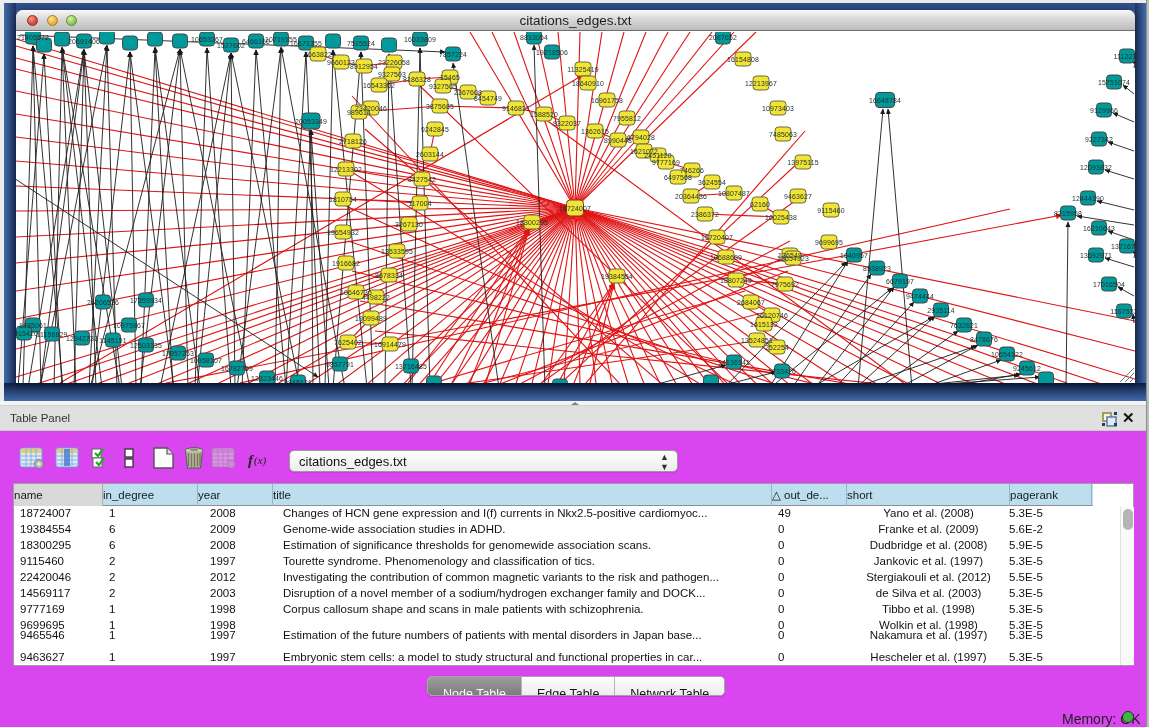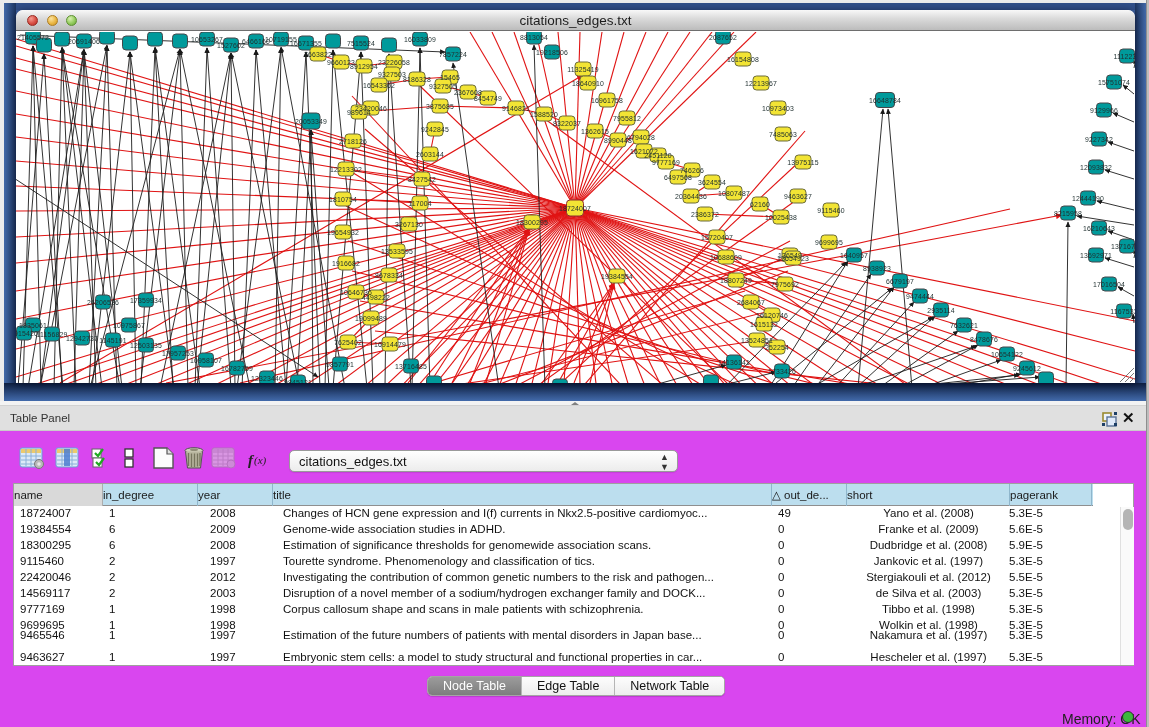--- a/index.html
+++ b/index.html
@@ -31,21 +31,21 @@
 #tbl{position:absolute;left:13px;top:77px;width:1121px;height:182.5px;background:#fff;border:1px solid #9f9f9f}
 #thead{position:absolute;left:0;top:0;width:1079px;height:22px;background:#bcdeee;border-bottom:1px solid #8f8f8f;font-size:11.5px;color:#1a1a1a}
 #thead .hc{position:absolute;top:0;height:22px;line-height:22px;text-align:left;border-right:1px solid #8fb6cc}
 #thead .g{background:#d9d9d9;border-right:1px solid #adadad}
 .trow{position:absolute;left:0;width:1100px;height:16px;font-size:11.5px;color:#111}
 .trow span{position:absolute;top:1px;white-space:nowrap}
 .trow .ctr{text-align:center}
 #vsb{position:absolute;left:1106px;top:23px;width:14px;height:158px;background:#fafafa;border-left:1px solid #e0e0e0}
 #vsbt{position:absolute;left:2px;top:2px;width:10px;height:21px;border-radius:5px;background:#b5b5b5}
 #tabs{position:absolute;left:427px;top:270px;height:19.5px;border:1px solid #a5a5a5;border-radius:5px;background:#fff;display:flex;overflow:hidden;box-shadow:0 .5px 1px rgba(0,0,0,.15)}
-#tabs div{font-size:12.5px;line-height:19px;padding:0 15px;color:#111;background:linear-gradient(#fdfdfd,#ededed)}
+#tabs div{font-size:12.5px;line-height:19px;padding:8px 15px;color:#111;background:linear-gradient(#fdfdfd,#ededed)}
 #tabs div.sel{background:linear-gradient(#9c9c9c,#7d7d7d);color:#fff}
 #tabs div+div{border-left:1px solid #b5b5b5}
 #mem{position:absolute;left:1062px;top:305px;font-size:14px;color:#222}
 #memdot{position:absolute;left:1121.5px;top:304.5px;width:12px;height:12px;border-radius:50%;background:#3db83d;border:1.5px solid #2c2c2c}
 #rstrip{position:absolute;left:1146px;top:0;width:3px;height:727px;background:#bdbdbd;border-left:1px solid #8e8e8e}
 </style></head><body>
 <div id="desktop">
     <div id="desk-t"></div>
     <div id="desk-l"></div>
     <div id="desk-r"></div>
@@ -670,21 +670,21 @@
         <span class="ctr" style="left:833px;width:163px">Yano et al. (2008)</span>
         <span style="left:995px">5.3E-5</span>
       </div>
       <div class="trow" style="top:38px">
         <span style="left:6px">19384554</span>
         <span style="left:95px">6</span>
         <span style="left:196px">2009</span>
         <span style="left:269px">Genome-wide association studies in ADHD.</span>
         <span style="left:764px">0</span>
         <span class="ctr" style="left:833px;width:163px">Franke et al. (2009)</span>
-        <span style="left:995px">5.6E-5</span>
+        <span style="left:995px">5.6E-2</span>
       </div>
       <div class="trow" style="top:54px">
         <span style="left:6px">18300295</span>
         <span style="left:95px">6</span>
         <span style="left:196px">2008</span>
         <span style="left:269px">Estimation of significance thresholds for genomewide association scans.</span>
         <span style="left:764px">0</span>
         <span class="ctr" style="left:833px;width:163px">Dudbridge et al. (2008)</span>
         <span style="left:995px">5.9E-5</span>
       </div>
@@ -694,21 +694,21 @@
         <span style="left:196px">1997</span>
         <span style="left:269px">Tourette syndrome. Phenomenology and classification of tics.</span>
         <span style="left:764px">0</span>
         <span class="ctr" style="left:833px;width:163px">Jankovic et al. (1997)</span>
         <span style="left:995px">5.3E-5</span>
       </div>
       <div class="trow" style="top:86px">
         <span style="left:6px">22420046</span>
         <span style="left:95px">2</span>
         <span style="left:196px">2012</span>
-        <span style="left:269px">Investigating the contribution of common genetic numbers to the risk and pathogen...</span>
+        <span style="left:269px">Investigating the contribution of common magnetic variants to the risk and pathogen...</span>
         <span style="left:764px">0</span>
         <span class="ctr" style="left:833px;width:163px">Stergiakouli et al. (2012)</span>
         <span style="left:995px">5.5E-5</span>
       </div>
       <div class="trow" style="top:102px">
         <span style="left:6px">14569117</span>
         <span style="left:95px">2</span>
         <span style="left:196px">2003</span>
         <span style="left:269px">Disruption of a novel member of a sodium/hydrogen exchanger family and DOCK...</span>
         <span style="left:764px">0</span>

